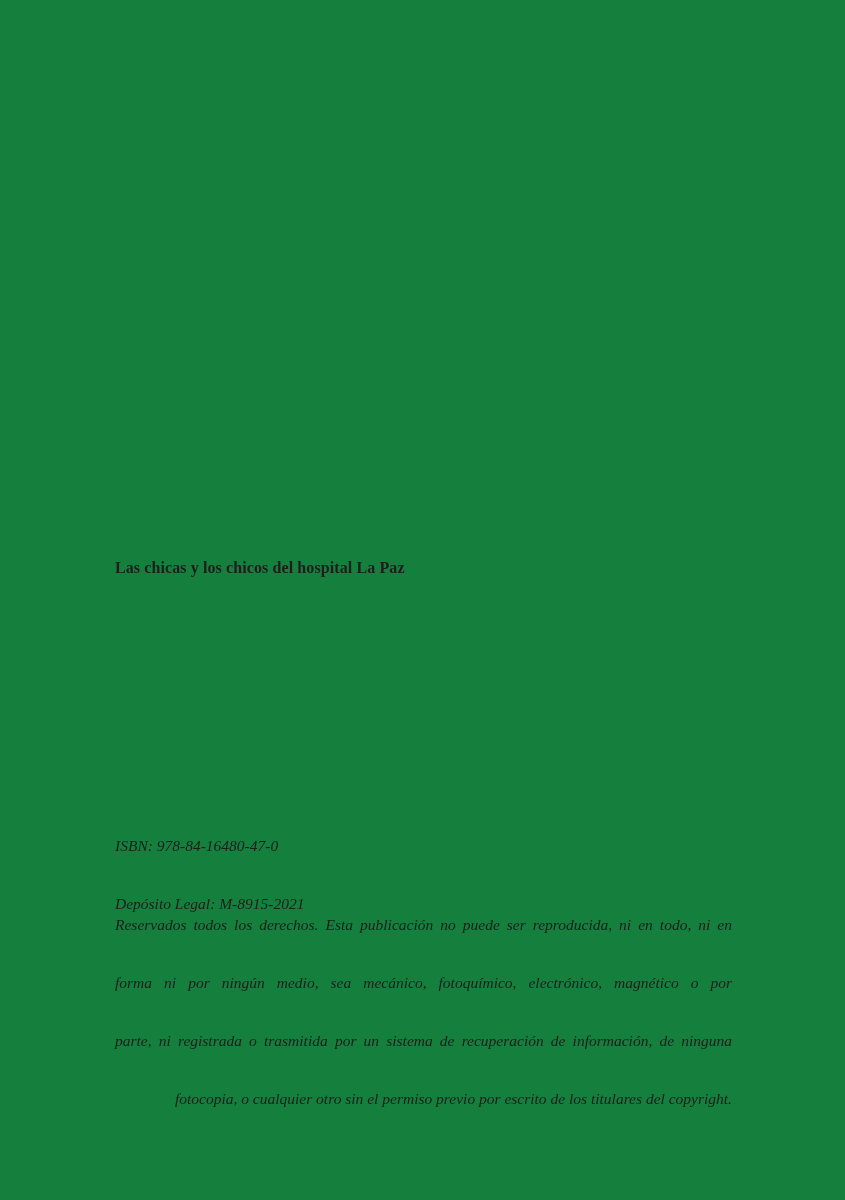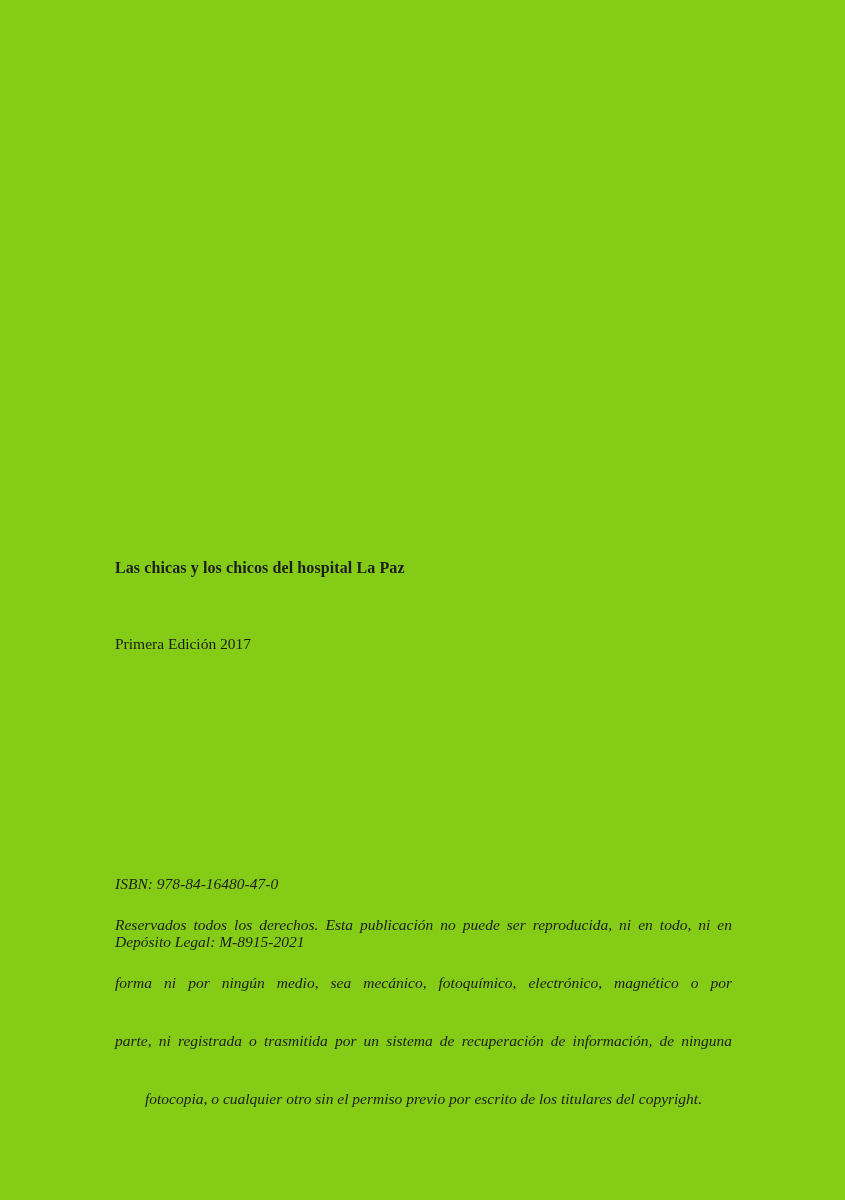--- a/index.html
+++ b/index.html
@@ -5,21 +5,21 @@
   html, body {
     margin: 0;
     padding: 0;
     background: #e9e9e9;
   }
   .page {
     position: relative;
     width: 845px;
     height: 1200px;
     margin: 0 auto;
-    background: #84cc16;
+    background: #15803d;
     overflow: hidden;
     font-family: "Liberation Serif", "DejaVu Serif", serif;
     color: #1d1d1d;
     -webkit-font-smoothing: antialiased;
   }
   .textblock {
     position: absolute;
     left: 115px;
     width: 617px;
     font-size: 15.5px;
@@ -27,40 +27,39 @@
     white-space: pre-wrap;
   }
   .title {
     top: 558px;
     font-size: 16px;
     font-weight: bold;
     letter-spacing: 0.1px;
   }
   .edition { top: 595px; }
   .publisher { top: 668px; }
-  .legal { top: 835px; }
+  .legal { top: 797px; }
   .rights { top: 876px; }
   .italic { font-style: italic; }
   .jline {
     text-align: justify;
     text-align-last: justify;
   }
   .lastline {
-    text-align: center;
+    text-align: right;
   }
 </style>
 </head>
 <body>
 
 <div class="page">
 
   <div class="textblock title">Las chicas y los chicos del hospital La Paz</div>
 
   <div class="textblock edition">
-    <div>Primera Edición 2017</div>
   </div>
 
 
   <div class="textblock legal italic">
     <div>ISBN: 978-84-16480-47-0</div>
     <div>Depósito Legal: M-8915-2021</div>
   </div>
 
   <div class="textblock rights italic">
     <div class="jline">Reservados todos los derechos. Esta publicación no puede ser reproducida, ni en todo, ni en</div>

